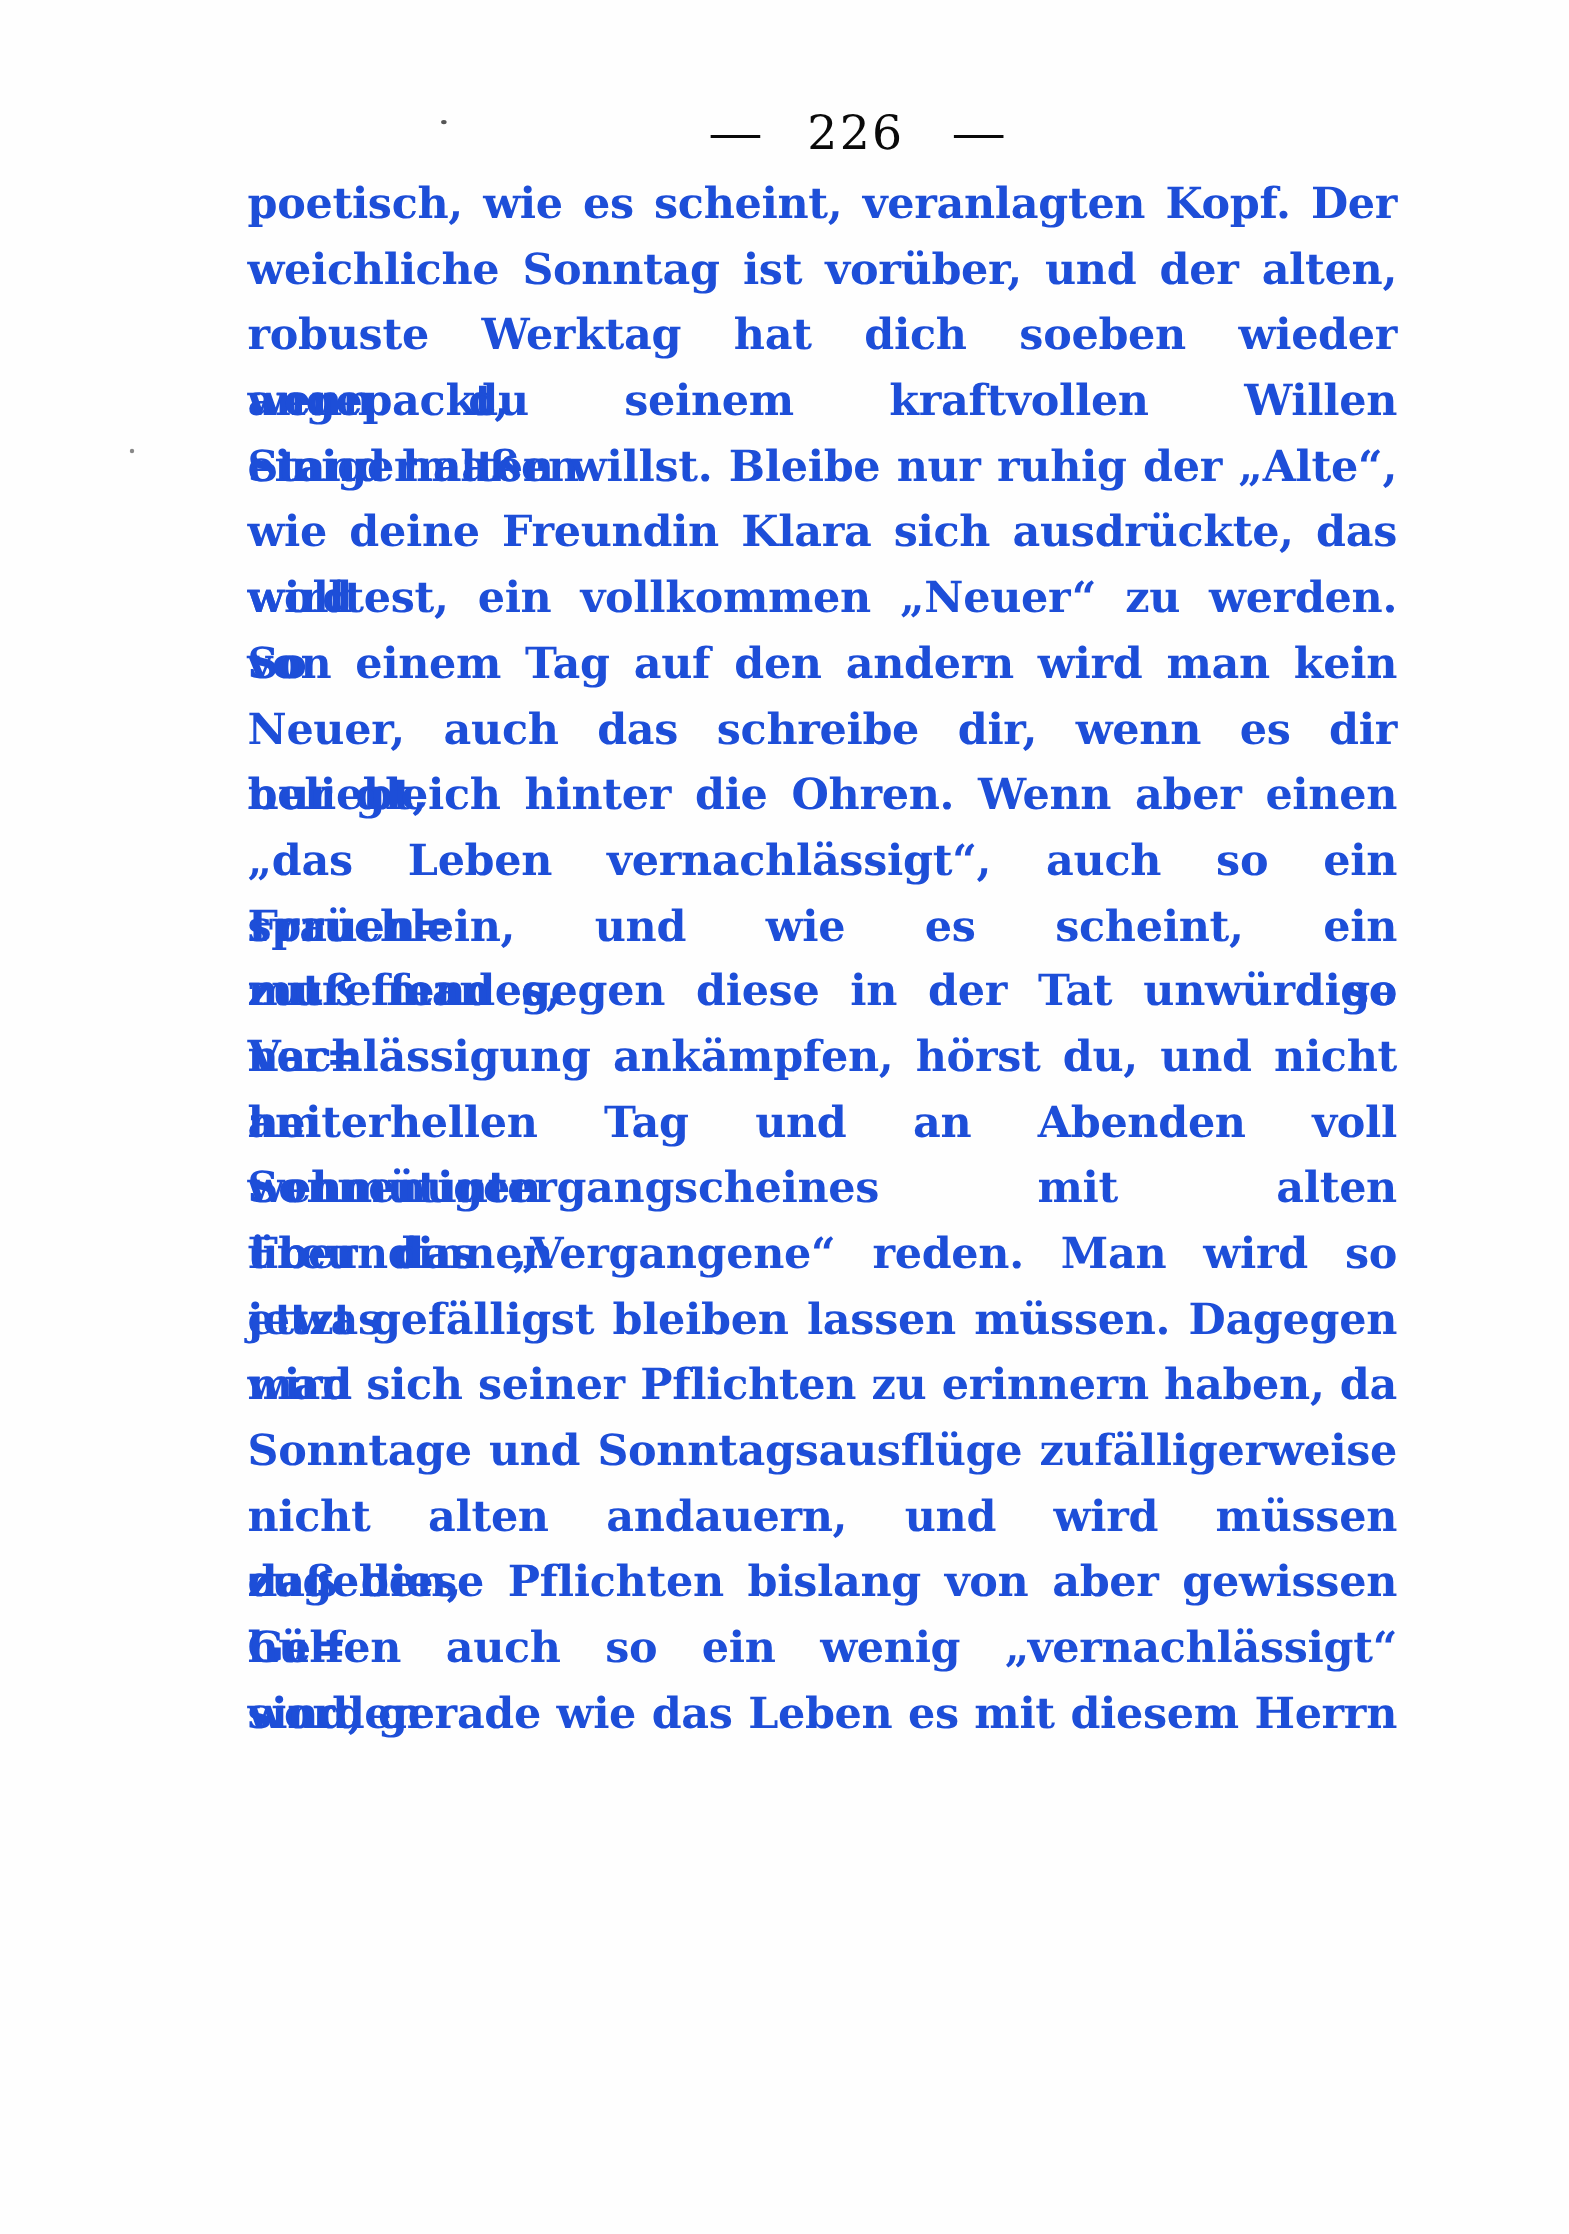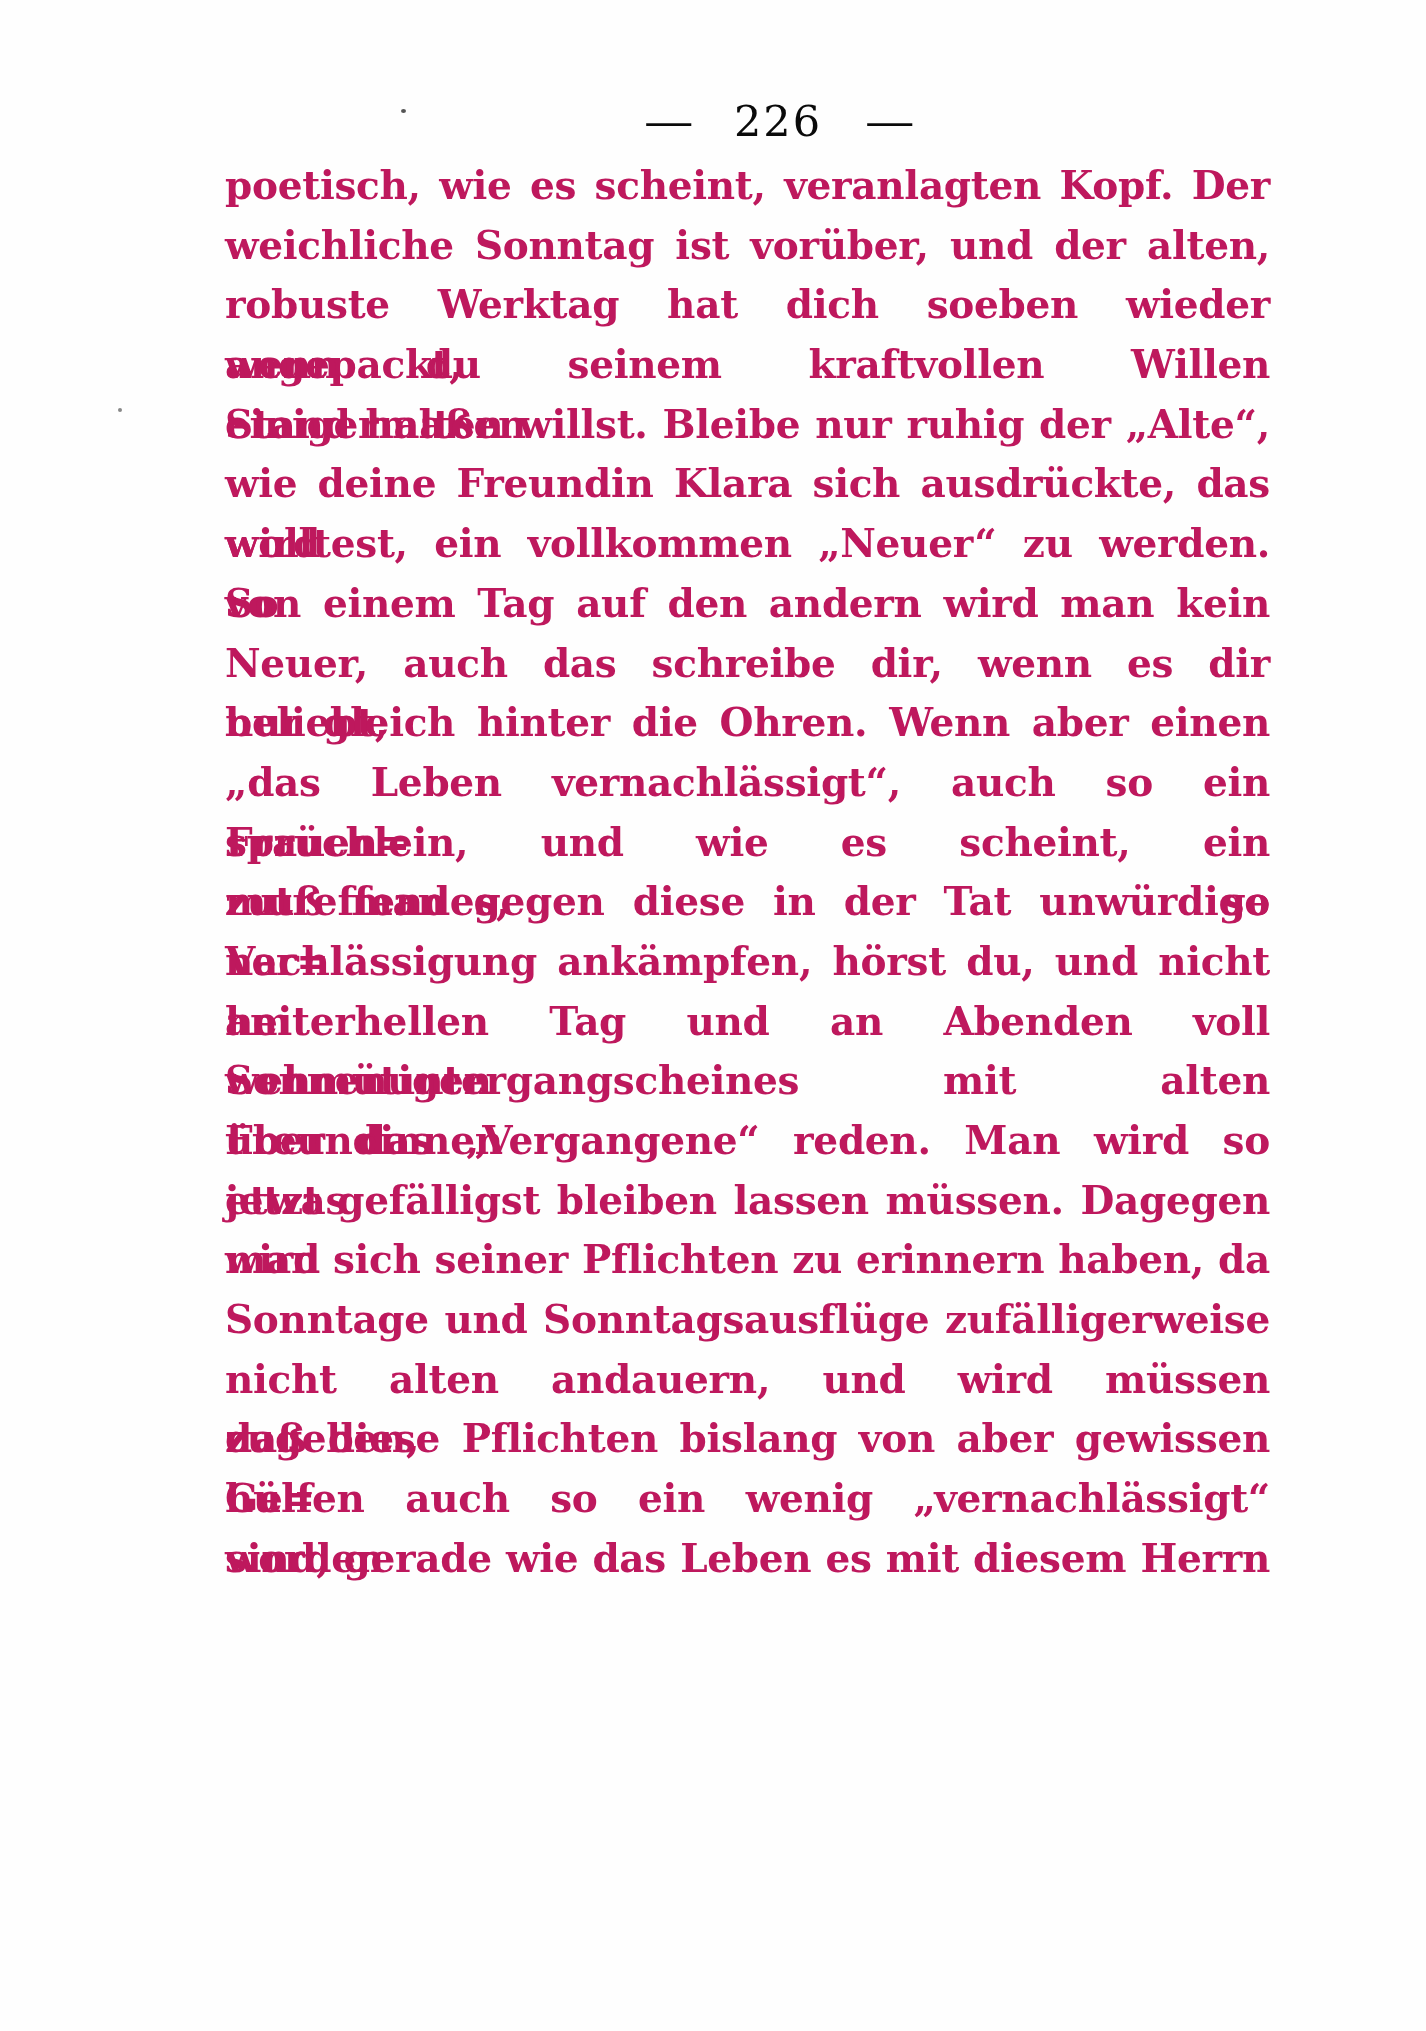--- a/index.html
+++ b/index.html
@@ -45,21 +45,21 @@
     left: 225px;
     top: 156px;
     width: 1045px;
   }
   .line {
     height: 59.7px;
     line-height: 59.7px;
     font-size: 39px;
     font-weight: bold;          
     letter-spacing: -0.3px;
-    color: #be185d;
+    color: #1d4ed8;
     text-align: justify;
     text-align-last: justify;   
     text-justify: inter-word;
     white-space: normal;
   }
   .speck {
     position: absolute;
     background: #555;
     border-radius: 50%;
   }

